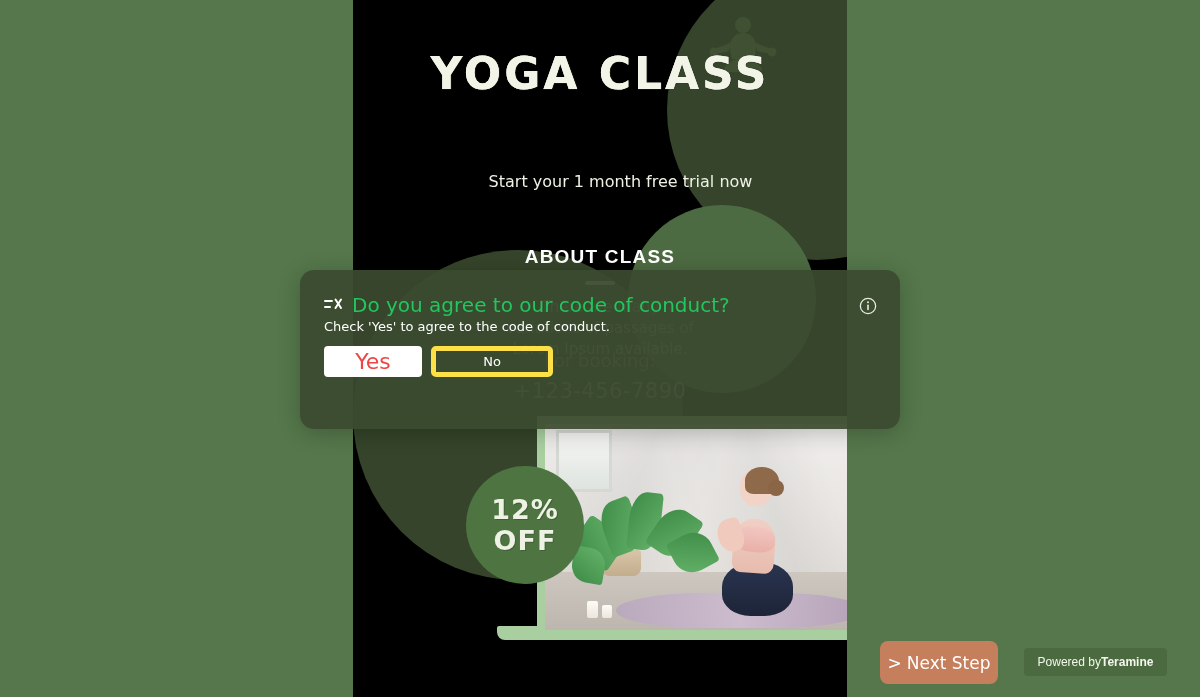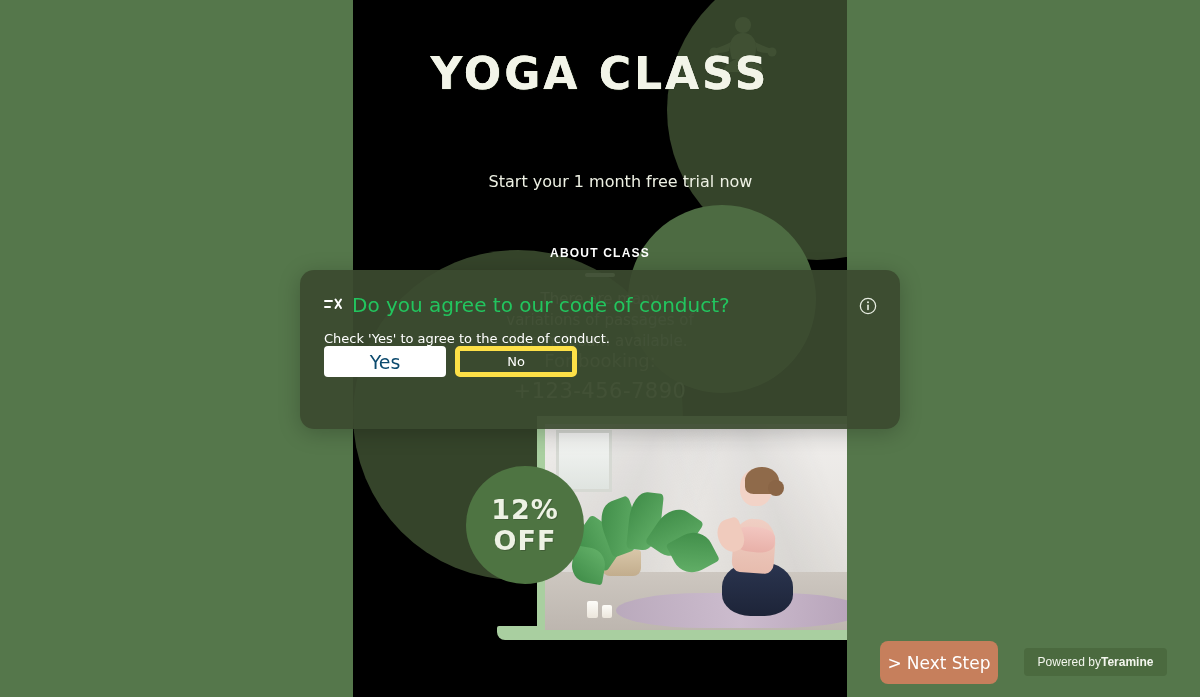--- a/index.html
+++ b/index.html
@@ -94,21 +94,21 @@
   }
 
   
   .about-wrap {
     position: absolute;
     left: 0; right: 0; top: 246px;
     text-align: center;
   }
   .about-heading {
     font-family: "Liberation Sans", sans-serif;
-    font-size: 12px;
+    font-size: 19px;
     font-weight: 700;
     letter-spacing: 1.2px;
     color: #ffffff;
   }
   .about-rule {
     width: 30px; height: 4px;
     background: #c7d4bd;
     margin: 13px auto 12px;
     border-radius: 2px;
   }
@@ -290,38 +290,38 @@
     left: 24px; top: 23px;
     display: flex; align-items: center; gap: 9px;
     font-family: "DejaVu Sans", sans-serif;
     font-size: 20px;
     color: #22c55e;
     white-space: nowrap;
   }
   .task-icon { display: block; }
   .modal-hint {
     position: absolute;
-    left: 24px; top: 61px;
+    left: 24px; top: 49px;
     font-family: "DejaVu Sans", sans-serif;
     font-size: 13px;
     color: #ffffff;
   }
   .modal-controls {
     position: absolute;
     left: 24px; top: 76px;
     display: flex; align-items: center; gap: 9px;
   }
   .btn-yes {
-    width: 122px; height: 31px;
+    width: 98px; height: 31px;
     background: #ffffff;
-    color: #0c4a6e;
+    color: #ef4444;
     border: none;
     border-radius: 4px;
     font-family: "DejaVu Sans", sans-serif;
-    font-size: 19px;
+    font-size: 22px;
     cursor: pointer;
     display: flex; align-items: center; justify-content: center;
   }
   .btn-no {
     width: 122px; height: 31px;
     background: transparent;
     color: #ffffff;
     border: 5px solid #fde047;
     border-radius: 5px;
     font-family: "DejaVu Sans", sans-serif;

